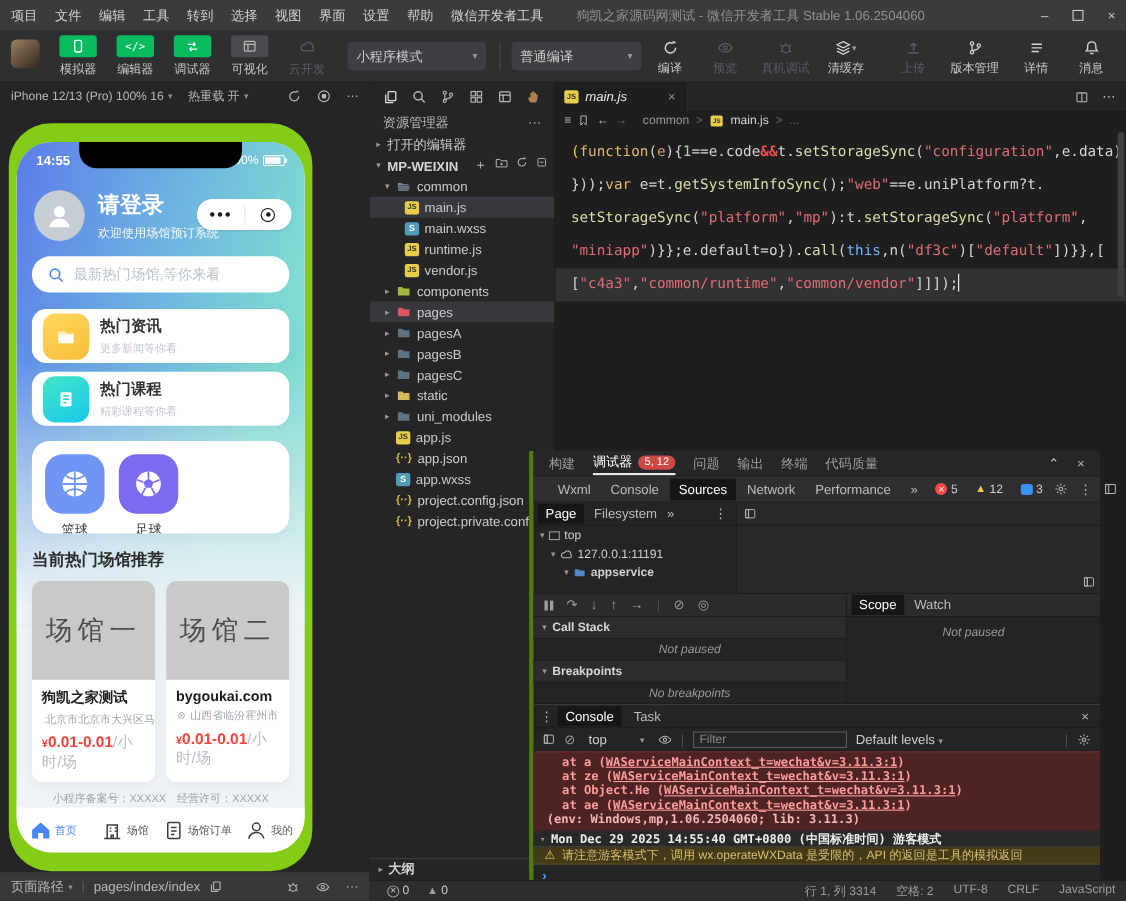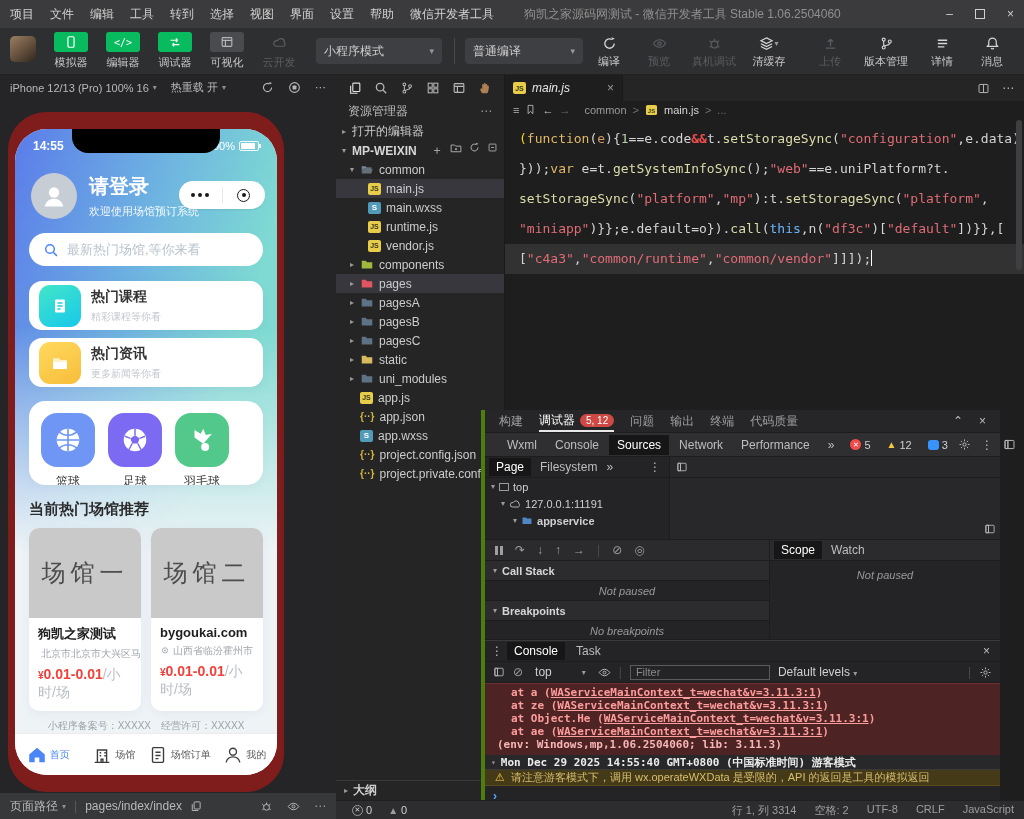--- a/index.html
+++ b/index.html
@@ -32,21 +32,21 @@
   .cbtn .icw{height:22px;display:flex;align-items:center;justify-content:center}
   .cbtn .lbl{font-size:11px;color:#c9c9c9}
   .cbtn.dis .lbl{color:#5c5d60}
   .cbtn.dis .ic{color:#5c5d60}
   .tright{margin-left:auto;display:flex}
 
   
   .simcol{position:absolute;left:0;top:75px;width:336px;height:744px;background:#252527}
   .simhdr{height:25px;display:flex;align-items:center;padding:0 10px;color:#b9b9b9;font-size:11px;gap:14px}
   .simhdr .car{font-size:8px;color:#8d8d8d}
-  .phone{position:absolute;left:8px;top:37px;width:276px;height:680px;background:#7f1d1d;border-radius:38px;padding:17px 7px}
+  .phone{position:absolute;left:8px;top:37px;width:276px;height:680px;background:#84cc16;border-radius:38px;padding:17px 7px}
   .screen{position:relative;width:100%;height:100%;border-radius:32px;overflow:hidden;background:#eef3f6;display:flex;flex-direction:column}
   .hero{position:absolute;left:0;top:0;right:0;height:440px;background:linear-gradient(105deg,#5b7cea 0%,#6fb7e0 45%,#7edad2 75%)}
   .herofade{position:absolute;left:0;top:0;right:0;height:440px;background:linear-gradient(to bottom,rgba(238,243,246,0) 45%,#eef3f6 96%)}
   .notch{position:absolute;left:50%;transform:translateX(-50%);top:0;width:148px;height:24px;background:#000;border-radius:0 0 16px 16px;z-index:5}
   .scontent{position:relative;z-index:2;display:flex;flex-direction:column;height:100%}
   .pstatus{height:30px;display:flex;align-items:center;padding:8px 18px 0 18px;color:#fff;font-size:12px;font-weight:bold}
   .batt{display:flex;align-items:center;gap:4px;margin-left:auto;font-weight:normal;font-size:11px}
   .battery{width:20px;height:10px;border:1px solid rgba(255,255,255,.9);border-radius:2px;position:relative}
   .battery::before{content:"";position:absolute;left:1px;top:1px;bottom:1px;width:14px;background:#fff}
   .battery::after{content:"";position:absolute;right:-3px;top:2px;width:2px;height:4px;background:rgba(255,255,255,.9)}
@@ -518,41 +518,41 @@
           </div>
           <div class="psearch">
             <svg class="ic" width="16" height="16" style="color:#4a86f7">
                 <use href="#i-search"></use>
               </svg>
             <span>最新热门场馆,等你来看</span>
           </div>
           <div class="promo">
             <div class="promo-right">
               <div class="mcard">
+                <div class="cicon news">
+                  <svg width="20" height="20" viewBox="0 0 20 20">
+                      <path d="M3 5.5h6l1.6 1.8H17V16H3z" fill="#fff"></path>
+                      <path d="M3 5.5h6l1.6 1.8H17v1.4H3z" fill="#fdeec2"></path>
+                    </svg>
+                </div>
+                <div>
+                    <div class="tt">热门资讯</div>
+                    <div class="ts">更多新闻等你看</div>
+                  </div>
+              </div>
+              <div class="mcard">
                 <div class="cicon course">
                   <svg width="20" height="20" viewBox="0 0 20 20">
                       <rect x="5" y="3.5" width="10" height="13" rx="1.2" fill="#fff"></rect>
                       <path d="M7.5 7h5M7.5 10h5M7.5 13h3" stroke="#19cfd9" stroke-width="1.3"></path>
                     </svg>
                 </div>
                 <div>
                     <div class="tt">热门课程</div>
                     <div class="ts">精彩课程等你看</div>
-                  </div>
-              </div>
-              <div class="mcard">
-                <div class="cicon news">
-                  <svg width="20" height="20" viewBox="0 0 20 20">
-                      <path d="M3 5.5h6l1.6 1.8H17V16H3z" fill="#fff"></path>
-                      <path d="M3 5.5h6l1.6 1.8H17v1.4H3z" fill="#fdeec2"></path>
-                    </svg>
-                </div>
-                <div>
-                    <div class="tt">热门资讯</div>
-                    <div class="ts">更多新闻等你看</div>
                   </div>
               </div>
             </div>
           </div>
           <div class="sports">
             <div class="sport">
               <div class="tile" style="background:#6f96f5">
                 <svg width="30" height="30" viewBox="0 0 24 24">
                     <circle cx="12" cy="12" r="9" fill="#fff"></circle>
                     <path d="M3 12h18M12 3v18M5 5.5c4 3.6 10 3.6 14 0M5 18.5c4-3.6 10-3.6 14 0" stroke="#6f96f5" stroke-width="1.3" fill="none"></path>
@@ -562,29 +562,20 @@
             </div>
             <div class="sport">
               <div class="tile" style="background:#7c6bf2">
                 <svg width="30" height="30" viewBox="0 0 24 24">
                     <circle cx="12" cy="12" r="9" fill="#fff"></circle>
                     <polygon points="12,8 15.7,10.7 14.2,14.8 9.8,14.8 8.3,10.7" fill="#7c6bf2"></polygon>
                     <path d="M12 3v5M4 9l4.3 1.7M20 9l-4.3 1.7M7 20l2.8-5.2M17 20l-2.8-5.2" stroke="#7c6bf2" stroke-width="1.2"></path>
                   </svg>
               </div>
                 <div class="sl">足球</div>
-            </div>
-            <div class="sport">
-              <div class="tile" style="background:#52c98b">
-                <svg width="30" height="30" viewBox="0 0 24 24">
-                    <path d="M6 4l5 3 2-4 2 5 5-1-7 8-7-5z" fill="#fff"></path>
-                    <circle cx="14.5" cy="17.5" r="3.2" fill="#fff"></circle>
-                  </svg>
-              </div>
-                <div class="sl">羽毛球</div>
             </div>
 
           </div>
           <div class="sechead">当前热门场馆推荐</div>
           <div class="venues">
             <div class="vcard">
               <div class="vimg">场馆一</div>
               <div class="vbody">
                 <div class="vname">狗凯之家测试</div>
                 <div class="vaddr">

